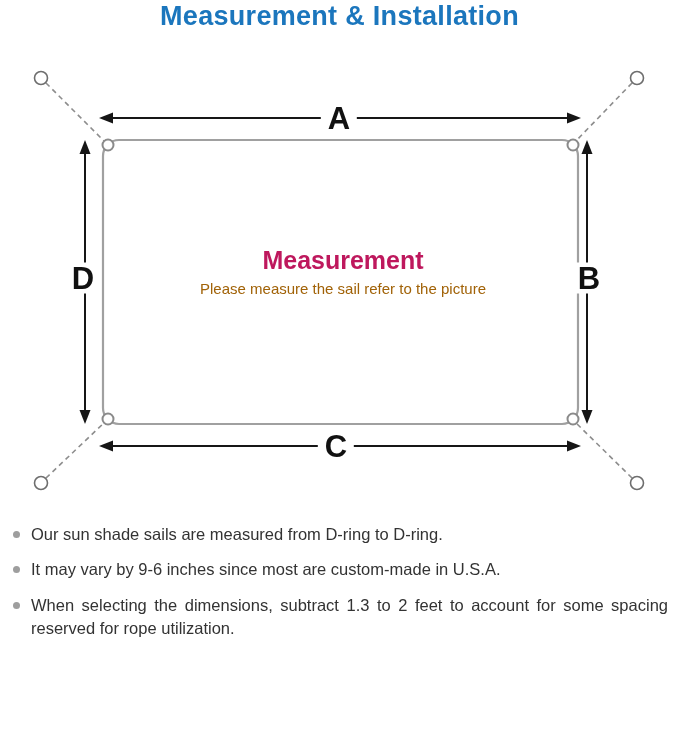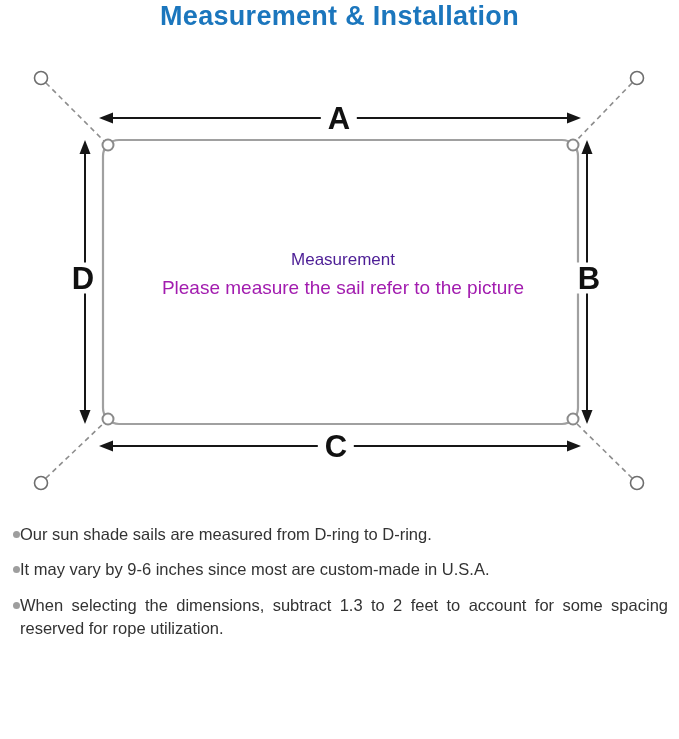--- a/index.html
+++ b/index.html
@@ -33,35 +33,35 @@
     font-size:31px; font-weight:bold; color:#111111;
     line-height:1;
   }
   .label-a { left:339px; top:63px; }
   .label-b { left:589px; top:223px; }
   .label-c { left:336px; top:391px; }
   .label-d { left:83px;  top:223px; }
   .center-title {
     position:absolute; left:343px; top:205px;
     transform:translate(-50%,-50%);
-    font-size:17px; font-weight:normal; color:#4c1d95;
+    font-size:25px; font-weight:bold; color:#be185d;
     white-space:nowrap;
   }
   .center-sub {
     position:absolute; left:343px; top:233px;
     transform:translate(-50%,-50%);
-    font-size:19px; color:#a21caf;
+    font-size:15px; color:#a16207;
     white-space:nowrap;
   }
   .notes {
     position:absolute; top:523px; left:13px;
     width:655px;
   }
   .note {
-    display:flex; 
+    display:flex; gap:11px;
     margin-bottom:12px;
     font-size:16.5px; line-height:1.42;
     color:#333333; text-align:justify;
   }
   .note .dot {
     flex:0 0 auto;
     width:7px; height:7px; border-radius:50%;
     background:#9e9e9e; margin-top:8px;
   }
   .note .txt { flex:1 1 auto; }

